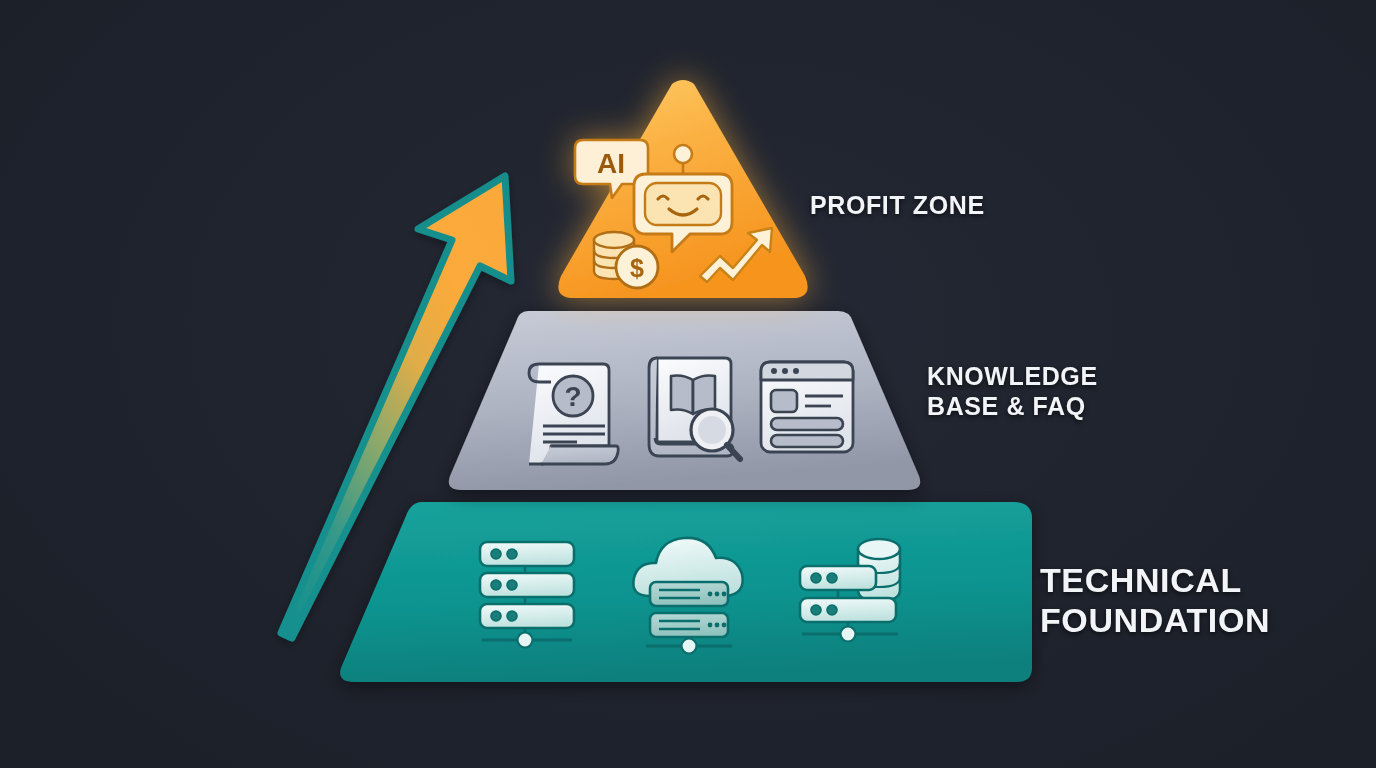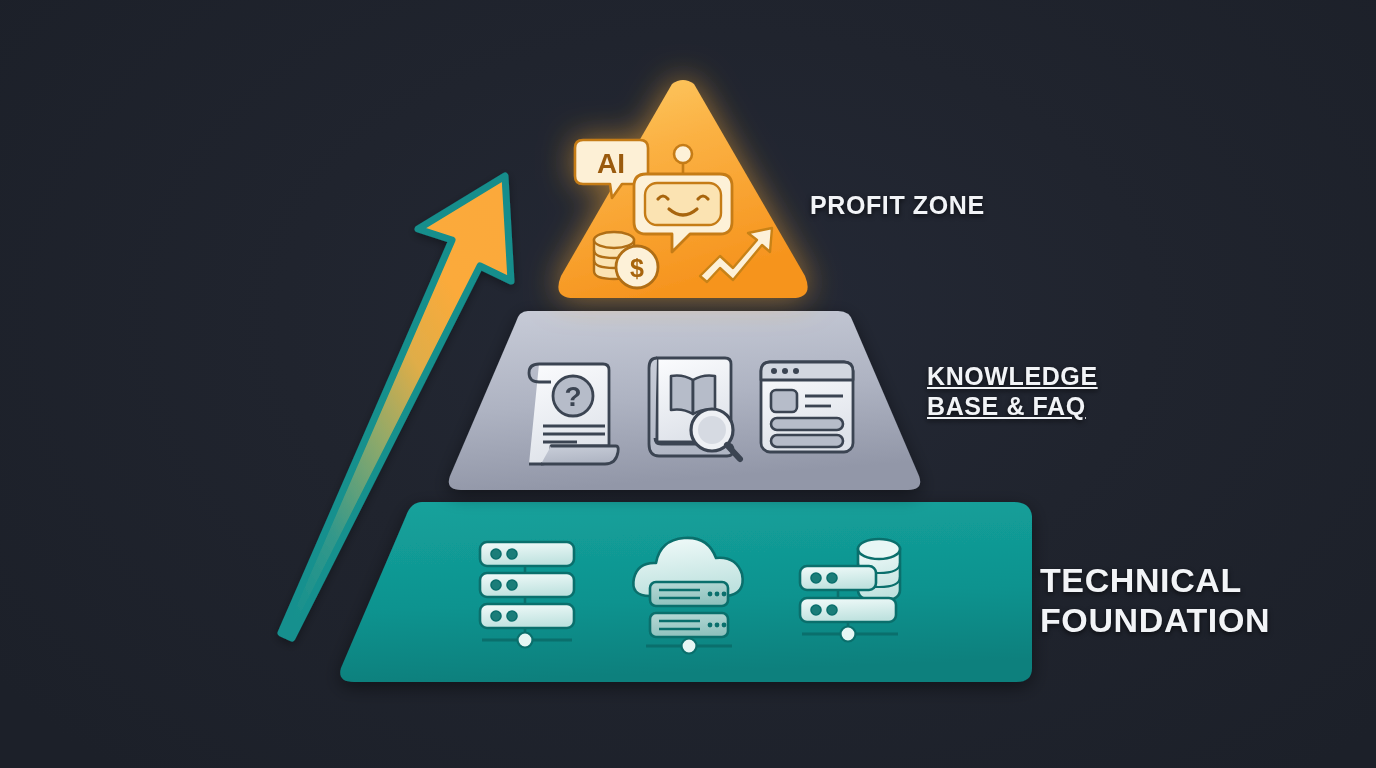--- a/index.html
+++ b/index.html
@@ -35,21 +35,20 @@
   #label-profit {
     left: 810px;
     top: 172px;
     font-size: 25px;
     margin-top: 19px;
   }
   #label-knowledge {
     left: 927px;
     top: 362px;
     font-size: 25px;
-    text-decoration: underline;
   }
   #label-technical {
     left: 1040px;
     top: 560px;
     font-size: 34px;
   }
 </style>
 </head>
 <body>
 

